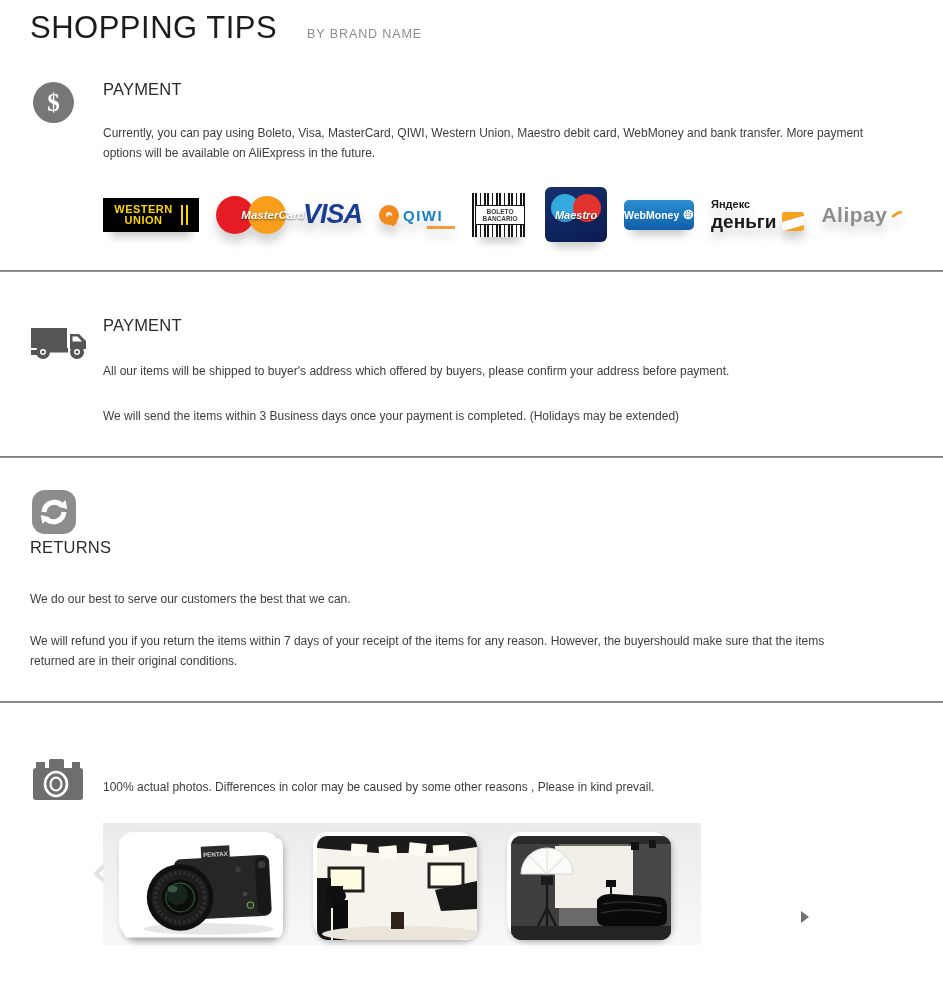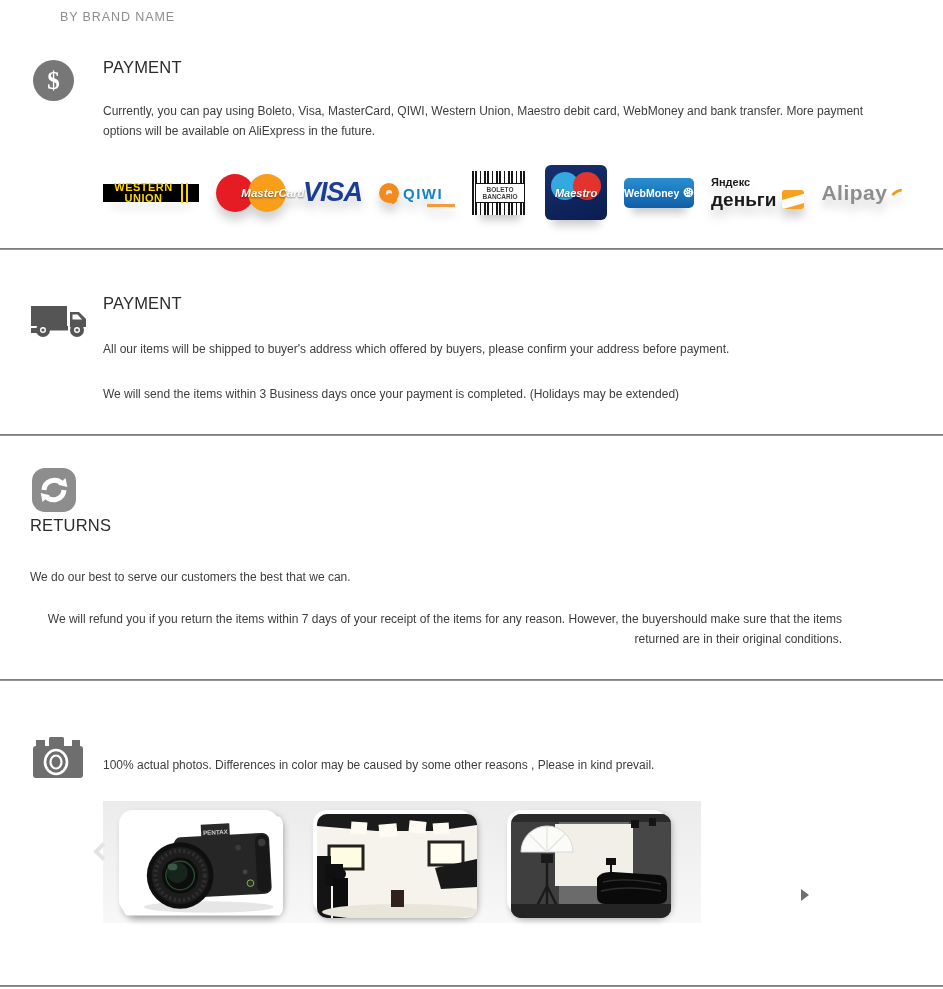--- a/index.html
+++ b/index.html
@@ -20,34 +20,34 @@
   .icon-col{width:73px;flex-shrink:0;}
   .content-col{flex:1;min-width:0;}
   h2{font-size:16.5px;font-weight:400;color:var(--title);margin:0;letter-spacing:.2px;}
   p{font-size:12px;line-height:20px;margin:0;color:var(--text);}
   .divider{height:2px;border:0;margin:0;background:linear-gradient(var(--divider_dark),var(--divider_light));}
   .s1{margin-top:34px;padding-bottom:28px;}
   .s1 .p1{margin-top:24px;max-width:800px;}
   .s2{margin-top:44px;padding-bottom:30px;}
   .s2 .p1{margin-top:26px;} .s2 .p2{margin-top:25px;}
   .s3{margin-top:32px;padding-bottom:30px;flex-direction:column;}
-  .s3 .p1{margin-top:32px;} .s3 .p2{margin-top:22px;max-width:812px;text-align:right;}
+  .s3 .p1{margin-top:32px;} .s3 .p2{margin-top:22px;max-width:812px;}
   .s4{margin-top:52px;padding-bottom:62px;}
   .s4 .p1{margin-top:22px;}
   
   .dollar{width:41px;height:41px;border-radius:50%;background:var(--icon_gray);color:#fff;
     display:flex;align-items:center;justify-content:center;font-size:25px;font-weight:700;
     font-family:"Liberation Serif","DejaVu Serif",serif;margin:2px 0 0 3px;}
   .truck-svg{margin-top:5px;}
   .returns-svg{margin-top:0;margin-left:2px;}
   .camera-svg{margin-top:2px;margin-left:2px;}
   
   .logos-row{margin-top:24px;display:flex;align-items:center;gap:17px;}
   .logo{box-shadow:0 13px 9px -8px rgba(0,0,0,.22);}
-  .wu{width:96px;height:18px;background:#000;display:flex;align-items:center;justify-content:center;gap:8px;}
+  .wu{width:96px;height:34px;background:#000;display:flex;align-items:center;justify-content:center;gap:8px;}
   .wu-text span{display:block;color:var(--wu_yellow,#ffd400);font-weight:700;font-size:11px;line-height:11px;
     letter-spacing:.5px;text-align:center;}
   .wu-bars{width:7px;height:20px;border-left:2px solid var(--wu_yellow,#ffd400);border-right:2px solid var(--wu_yellow,#ffd400);}
   .mc{position:relative;width:70px;height:44px;box-shadow:none;filter:drop-shadow(0 8px 5px rgba(0,0,0,.18));}
   .mc-c{position:absolute;top:3px;width:38px;height:38px;border-radius:50%;}
   .mc-red{left:0;background:var(--mc_red,#e61c24);}
   .mc-org{right:0;background:var(--mc_orange,#f79e1b);}
   .mc-label{position:absolute;top:50%;left:50%;transform:translate(-50%,-50%);color:#fff;font-style:italic;
     font-weight:700;font-size:11.5px;white-space:nowrap;text-shadow:0 1px 2px rgba(0,0,0,.55);padding-left:44px;}
   .visa{font-size:27px;font-style:italic;font-weight:700;color:var(--visa_blue,#1a3e94);
@@ -100,20 +100,21 @@
   .rfill{fill:var(--icon_gray_light);}
   .cfill{fill:#6e6e6e;}
   .footer-space{height:14px;}
 </style>
 </head>
 <body>
 
 <div class="page">
 
   <header class="hdr">
+    <h1>SHOPPING TIPS</h1>
     <span class="byline">BY BRAND NAME</span>
   </header>
 
   <section class="section s1">
     <div class="icon-col">
       <div class="dollar">
         <span>$</span>
       </div>
     </div>
     <div class="content-col">

